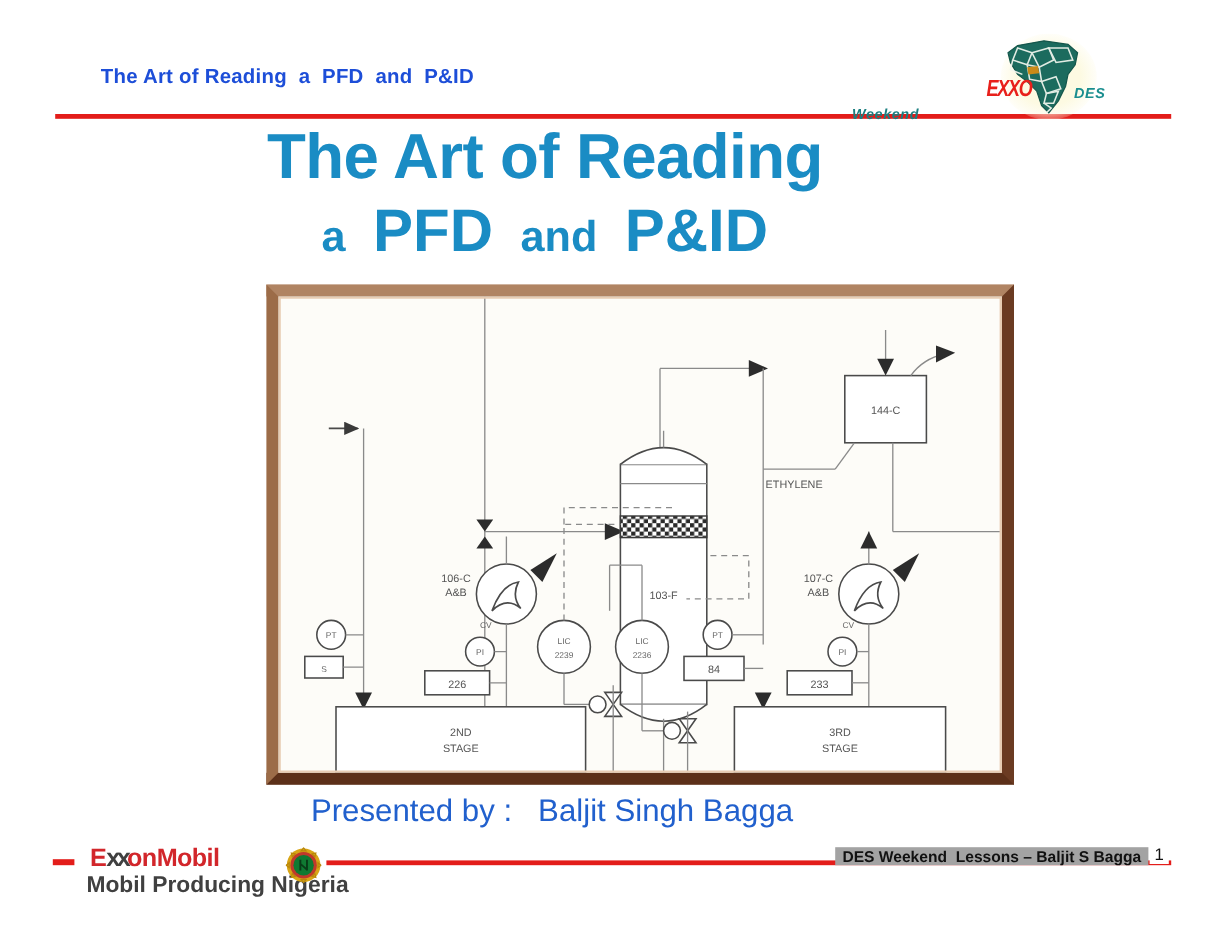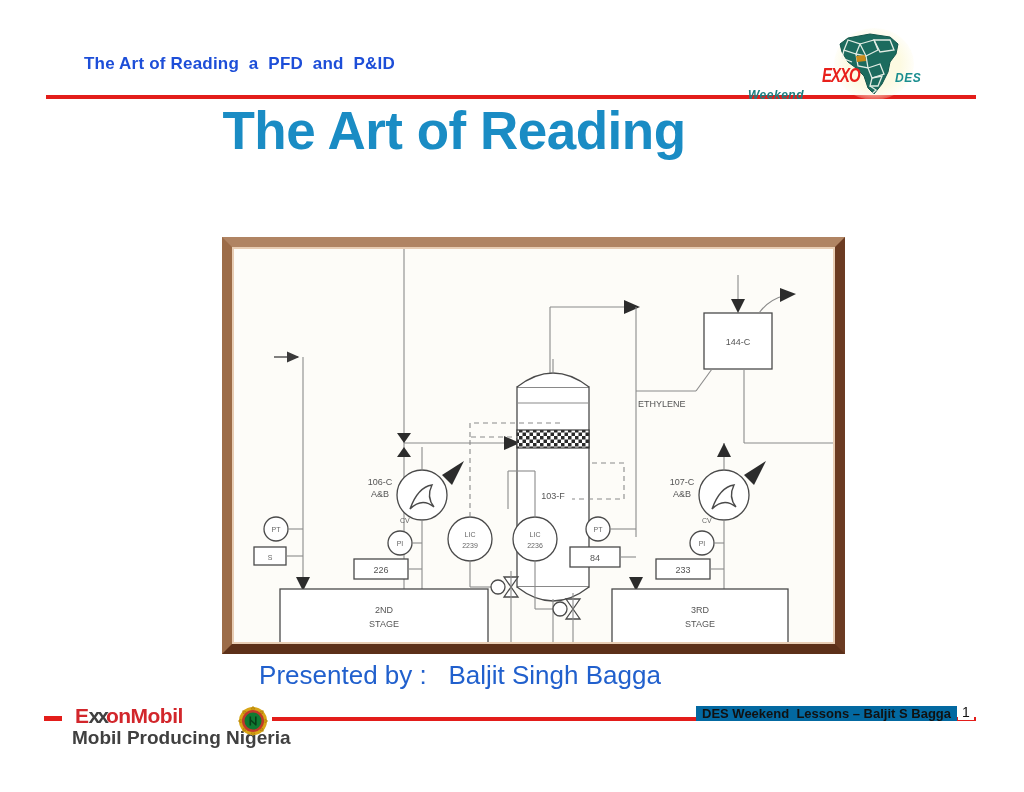--- a/index.html
+++ b/index.html
@@ -38,21 +38,21 @@
   
   #des-logo {
     position: absolute;
     left: 812px;
     top: 28px;
     width: 135px;
     height: 72px;
   }
   #des-weekend-word {
     position: absolute;
-    left: 748px;
+    left: 710px;
     top: 88px;
     font-size: 12px;
     font-weight: bold;
     font-style: italic;
     color: #1b7f80;
     letter-spacing: 0.5px;
   }
   #des-logo-text {
     position: absolute;
     left: 895px;
@@ -190,21 +190,21 @@
     height: 4px;
     background: #e31d1a;
   }
   #footer-note {
     position: absolute;
     left: 696px;
     top: 706px;
     font-size: 13px;
     font-weight: bold;
     color: #111111;
-    background: #0369a1;
+    background: #a3a3a3;
     padding: 0 6px;
     white-space: pre;
   }
   #page-number {
     position: absolute;
     left: 958px;
     top: 704px;
     font-size: 14px;
     color: #111111;
     background: #ffffff;
@@ -276,20 +276,29 @@
 
     <path d="M44 28 L53 27 L54 33 L45 34 Z" fill="#c98a19"></path>
   </svg>
 </div>
 <div id="des-logo-redword">EXXO</div>
 <div id="des-logo-text">DES</div>
 <div id="des-weekend-word">Weekend</div>
 
 <div id="main-title-block">
   <div id="title-line-1">The Art of Reading</div>
+  <div id="title-line-2">
+    <span class="t-small">a</span>
+    <span style="display:inline-block;width:14px"></span>
+    <span class="t-big">PFD</span>
+    <span style="display:inline-block;width:14px"></span>
+    <span class="t-small">and</span>
+    <span style="display:inline-block;width:14px"></span>
+    <span class="t-big">P&amp;ID</span>
+  </div>
 </div>
 
 <div id="diagram-frame">
   <div id="diagram-inner-bevel"></div>
   <svg id="pfd-svg" viewBox="0 0 603 397" preserveAspectRatio="none" xmlns="http://www.w3.org/2000/svg">
     <defs>
       <marker id="arrR" markerWidth="10" markerHeight="10" refX="8" refY="4" orient="auto">
         <path d="M0,0 L9,4 L0,8 z" fill="#3a3a3a"></path>
       </marker>
       <marker id="arrU" markerWidth="10" markerHeight="10" refX="8" refY="4" orient="auto">

